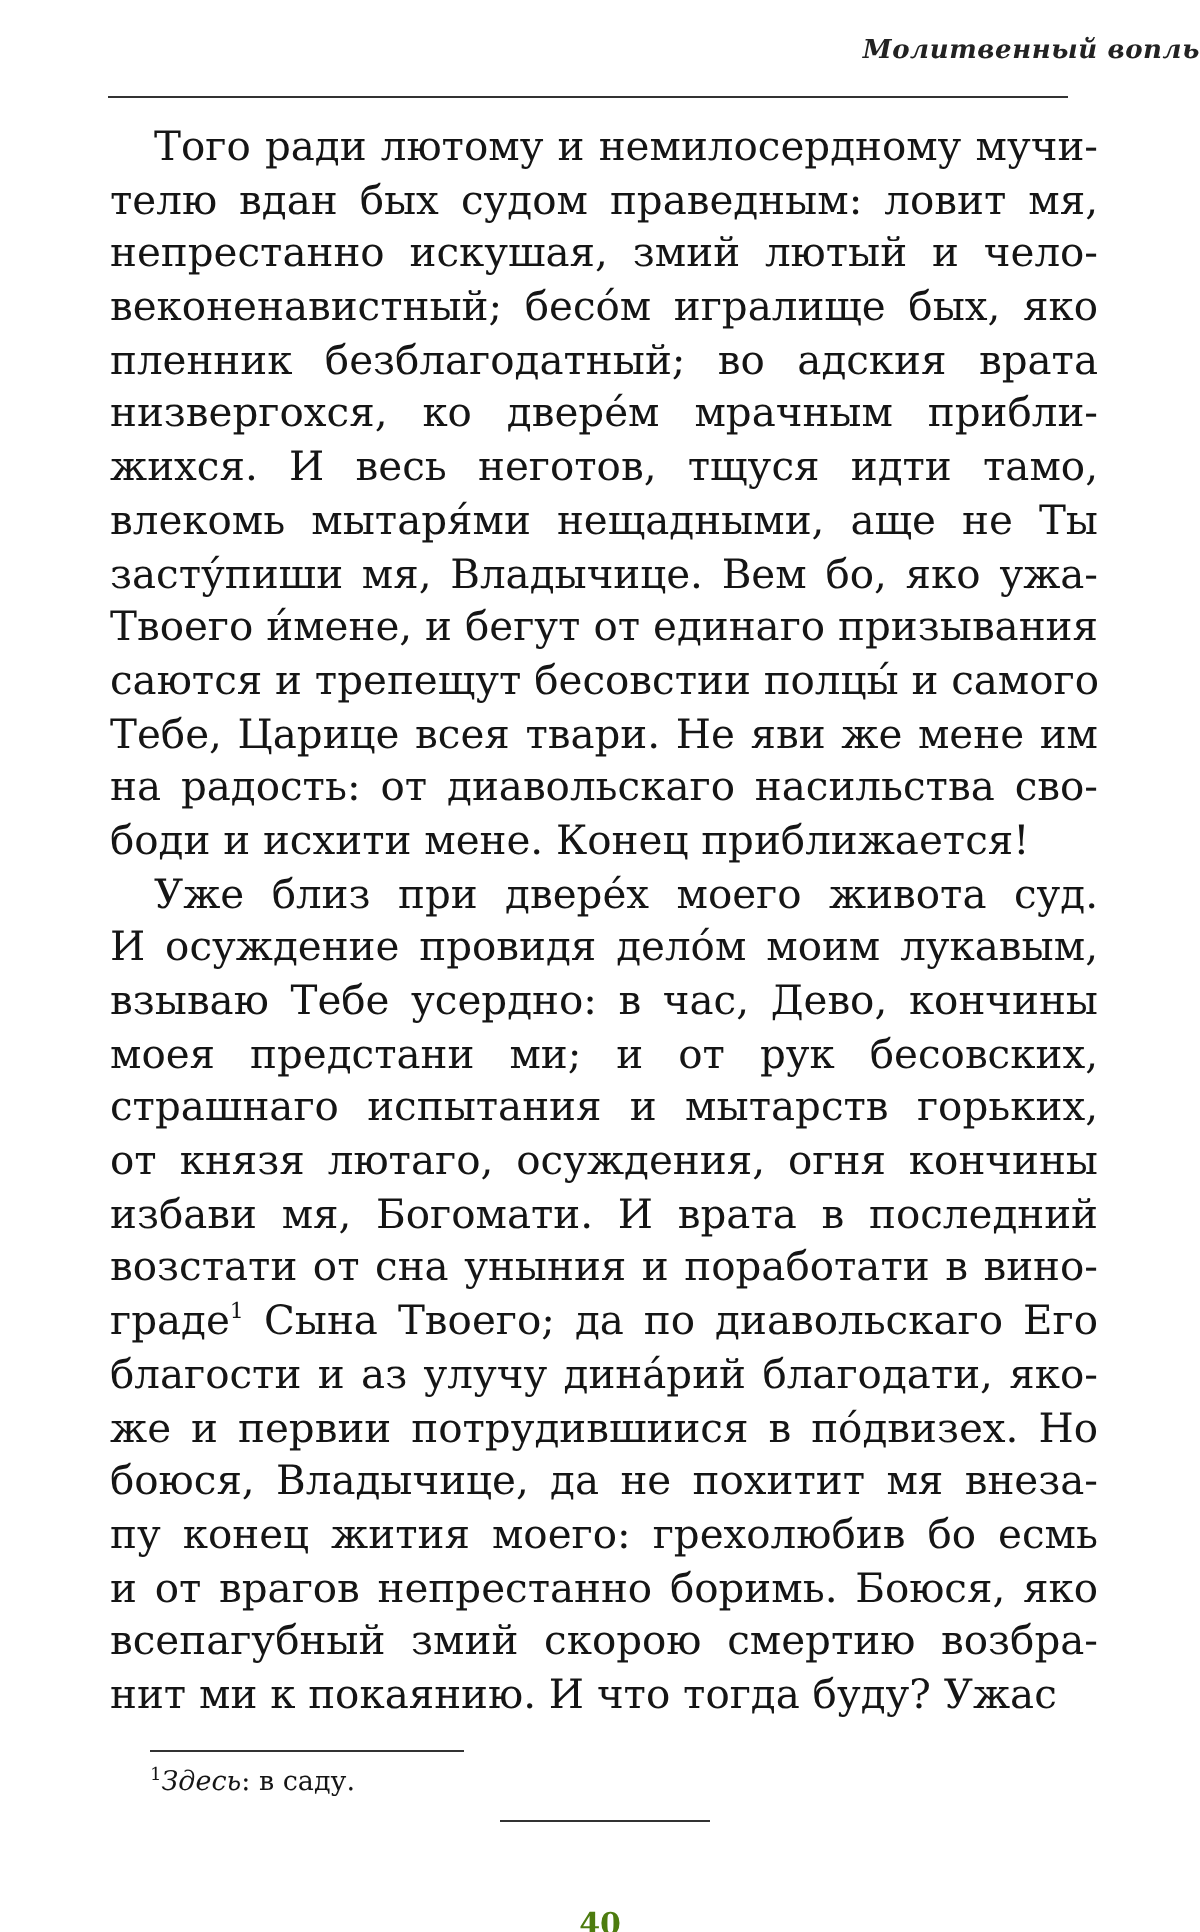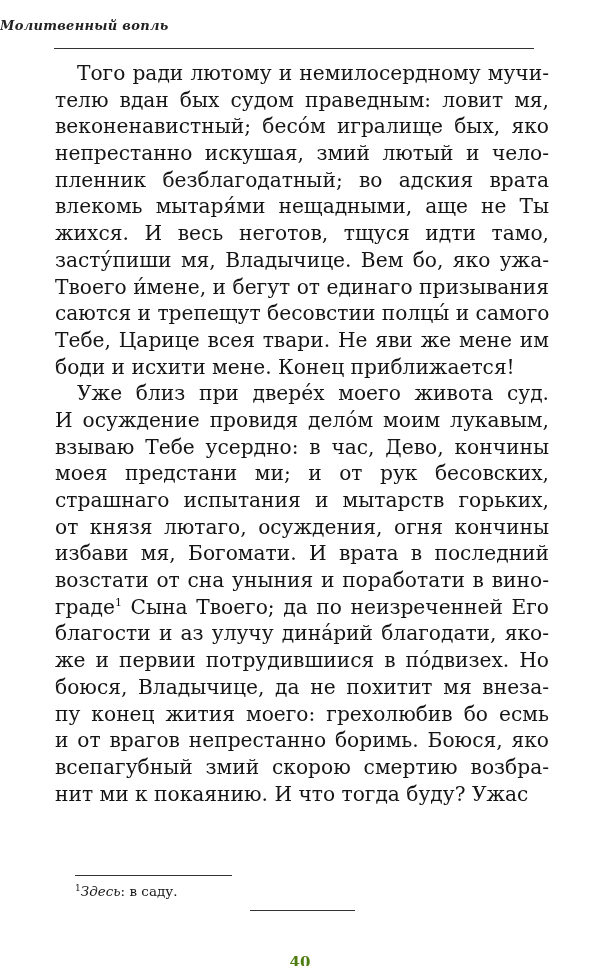--- a/index.html
+++ b/index.html
@@ -1,18 +1,18 @@
 <!DOCTYPE html>
 <html><head>
   <meta charset="utf-8">
   <style>
     html, body { margin: 0; padding: 0; background: #ffffff; }
     body { width: 600px; height: 966px; position: relative; overflow: hidden; color: #111; }
     .running-head {
-      position: absolute; left: 0; top: 18px; width: 600px; text-align: left;
+      position: absolute; left: 0; top: 18px; width: 600px; text-align: right;
       font-family: "DejaVu Serif", serif; font-style: italic; font-weight: bold;
       font-size: 13px; letter-spacing: 0.3px; color: #222;
     }
     .head-rule { position: absolute; left: 54px; top: 48px; width: 480px; height: 0; border-top: 1.4px solid #333; }
     .body-text {
       position: absolute; left: 55px; top: 60px; width: 494px;
       font-family: "DejaVu Serif", serif; font-size: 20.2px; line-height: 26.7px; color: #151515;
     }
     .line { display: block; white-space: nowrap; text-align: justify; text-align-last: justify; height: 26.7px; }
     .line.last { text-align-last: left; }
@@ -33,39 +33,41 @@
   </style>
 </head>
 <body>
 
 <div class="running-head">Молитвенный вопль</div>
 <div class="head-rule"></div>
 
 <div class="body-text" id="body-text">
     <span class="line indent"><span>Того ради лютому и немилосердному мучи-</span></span>
     <span class="line"><span>телю вдан бых судом праведным: ловит мя,</span></span>
+    <span class="line"><span>непрестанно искушая, змий лютый и чело-</span></span>
     <span class="line"><span>веконенавистный; бесо́м игралище бых, яко</span></span>
-    <span class="line"><span>непрестанно искушая, змий лютый и чело-</span></span>
     <span class="line"><span>пленник безблагодатный; во адския врата</span></span>
+    <span class="line"><span>низвергохся, ко двере́м мрачным прибли-</span></span>
+    <span class="line"><span>жихся. И весь неготов, тщуся идти тамо,</span></span>
     <span class="line"><span>влекомь мытаря́ми нещадными, аще не Ты</span></span>
-    <span class="line"><span>жихся. И весь неготов, тщуся идти тамо,</span></span>
     <span class="line"><span>засту́пиши мя, Владычице. Вем бо, яко ужа-</span></span>
     <span class="line"><span>Твоего и́мене, и бегут от единаго призывания</span></span>
     <span class="line"><span>саются и трепещут бесовстии полцы́ и самого</span></span>
     <span class="line"><span>Тебе, Царице всея твари. Не яви же мене им</span></span>
+    <span class="line"><span>на радость: от диавольскаго насильства сво-</span></span>
     <span class="line last"><span>боди и исхити мене. Конец приближается!</span></span>
     <span class="line indent"><span>Уже близ при двере́х моего живота суд.</span></span>
     <span class="line"><span>И осуждение провидя дело́м моим лукавым,</span></span>
     <span class="line"><span>взываю Тебе усердно: в час, Дево, кончины</span></span>
     <span class="line"><span>моея предстани ми; и от рук бесовских,</span></span>
     <span class="line"><span>страшнаго испытания и мытарств горьких,</span></span>
     <span class="line"><span>от князя лютаго, осуждения, огня кончины</span></span>
     <span class="line"><span>избави мя, Богомати. И врата в последний</span></span>
     <span class="line"><span>возстати от сна уныния и поработати в вино-</span></span>
-    <span class="line"><span>граде</span><sup class="fnref">1</sup><span> Сына Твоего; да по неизреченней Его</span></span>
+    <span class="line"><span>граде</span><sup class="fnref">1</sup><span> Сына Твоего; да по диавольскаго Его</span></span>
     <span class="line"><span>благости и аз улучу дина́рий благодати, яко-</span></span>
     <span class="line"><span>же и первии потрудившиися в по́двизех. Но</span></span>
     <span class="line"><span>боюся, Владычице, да не похитит мя внеза-</span></span>
     <span class="line"><span>пу конец жития моего: грехолюбив бо есмь</span></span>
     <span class="line"><span>и от врагов непрестанно боримь. Боюся, яко</span></span>
     <span class="line"><span>всепагубный змий скорою смертию возбра-</span></span>
     <span class="line last"><span>нит ми к покаянию. И что тогда буду? Ужас</span></span>
   </div>
 
 <div class="fn-rule"></div>

